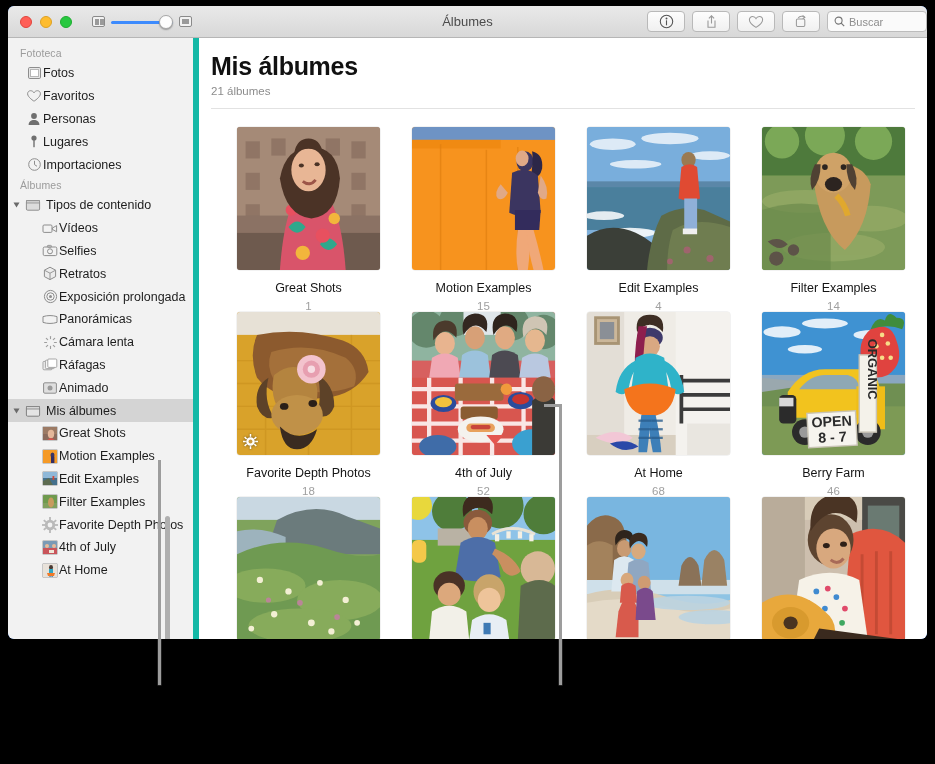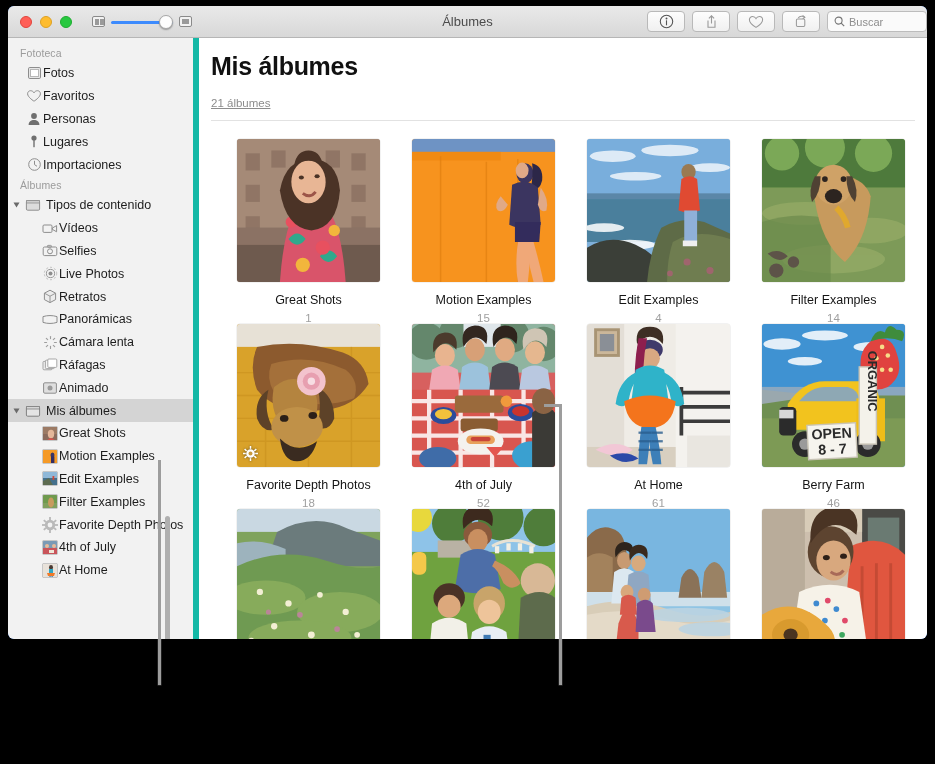--- a/index.html
+++ b/index.html
@@ -114,21 +114,21 @@
   }
   .sb-scroll {
     position: absolute; left: 157px; top: 478px; width: 5px; height: 155px;
     background: #b0b0b0; border-radius: 3px;
   }
 
   
   .main { flex: 1; background: #fff; position: relative; overflow: hidden; }
   .main-head { padding: 14px 0 0 12px; }
   .page-title { font-size: 25px; font-weight: bold; color: #111; letter-spacing: -.3px; }
-  .page-sub { font-size: 11.5px; color: #8c8c8c; margin-top: 16px; text-decoration: underline; }
+  .page-sub { font-size: 11.5px; color: #8c8c8c; margin-top: 4px; }
   .divider { height: 1px; background: #e2e2e2; margin: 11px 12px 0 12px; }
 
   .grid {
     display: grid; grid-template-columns: repeat(4, 175px);
     column-gap: 0; row-gap: 0;
     padding: 18px 0 0 22px;
   }
   .cell { width: 175px; }
   .tile {
     width: 143px; height: 143px; border-radius: 3px; overflow: hidden;
@@ -298,41 +298,41 @@
           <span class="sb-ico">
             <svg width="16" height="13" viewBox="0 0 16 13">
               <rect x="1.2" y="3" width="13.6" height="8.6" rx="1.4" fill="none" stroke="#8d8d8d" stroke-width="1"></rect>
               <circle cx="8" cy="7.3" r="2.5" fill="none" stroke="#8d8d8d" stroke-width="1"></circle>
               <rect x="5.4" y="1.4" width="4" height="1.8" rx=".6" fill="none" stroke="#8d8d8d" stroke-width=".9"></rect>
             </svg>
           </span>
           <span>Selfies</span>
         </div>
 
-        <div class="sb-row indent">
-          <span class="sb-ico">
-            <svg width="15" height="15" viewBox="0 0 15 15">
-              <circle cx="7.5" cy="7.5" r="2" fill="#8d8d8d"></circle>
-              <circle cx="7.5" cy="7.5" r="4.1" fill="none" stroke="#8d8d8d" stroke-width=".9"></circle>
-              <circle cx="7.5" cy="7.5" r="6.2" fill="none" stroke="#b4b4b4" stroke-width=".9" stroke-dasharray="2 2"></circle>
-            </svg>
-          </span>
-          <span>Live Photos</span>
-        </div>
 
         <div class="sb-row indent">
           <span class="sb-ico">
             <svg width="14" height="15" viewBox="0 0 14 15">
               <path d="M7 1.2 L12.6 4.2 V10.6 L7 13.6 L1.4 10.6 V4.2 Z" fill="#ececec" stroke="#8d8d8d" stroke-width="1"></path>
               <path d="M1.4 4.2 L7 7.2 L12.6 4.2 M7 7.2 V13.6" fill="none" stroke="#8d8d8d" stroke-width=".9"></path>
             </svg>
           </span>
           <span>Retratos</span>
         </div>
 
+        <div class="sb-row indent">
+          <span class="sb-ico">
+            <svg width="15" height="15" viewBox="0 0 15 15">
+              <circle cx="7.5" cy="7.5" r="6.1" fill="none" stroke="#8d8d8d" stroke-width="1"></circle>
+              <circle cx="7.5" cy="7.5" r="3.7" fill="none" stroke="#8d8d8d" stroke-width="1"></circle>
+              <circle cx="7.5" cy="7.5" r="1.5" fill="#8d8d8d"></circle>
+            </svg>
+          </span>
+          <span>Exposición prolongada</span>
+        </div>
 
         <div class="sb-row indent">
           <span class="sb-ico">
             <svg width="16" height="11" viewBox="0 0 16 11">
               <path d="M1 2.6 C5.6 1.2 10.4 1.2 15 2.6 V8.4 C10.4 9.8 5.6 9.8 1 8.4 Z" fill="none" stroke="#8d8d8d" stroke-width="1"></path>
             </svg>
           </span>
           <span>Panorámicas</span>
         </div>
 
@@ -796,21 +796,21 @@
                   <path d="M45 76 H53"></path>
                     <path d="M45 82 H53"></path>
                     <path d="M45 88 H53"></path>
                 </g>
                 <path d="M6 88 q14 -8 26 0 q-10 8 -26 0" fill="#f2c7d6"></path>
                 <path d="M16 92 q12 -4 20 2 q-10 6 -20 -2" fill="#2b49a8"></path>
               </svg>
             </div>
             <div class="cap">
               <div class="cap-name">At Home</div>
-              <div class="cap-count">61</div>
+              <div class="cap-count">68</div>
             </div>
           </div>
 
           <div class="cell">
             <div class="tile">
               <svg class="art" viewBox="0 0 100 100" preserveAspectRatio="none">
                 <rect width="100" height="100" fill="#4a9ad4"></rect>
                 <rect y="0" width="100" height="44" fill="#3f92d2"></rect>
                 <g fill="#ffffff" opacity=".85">
                   <ellipse cx="14" cy="14" rx="13" ry="4"></ellipse>

